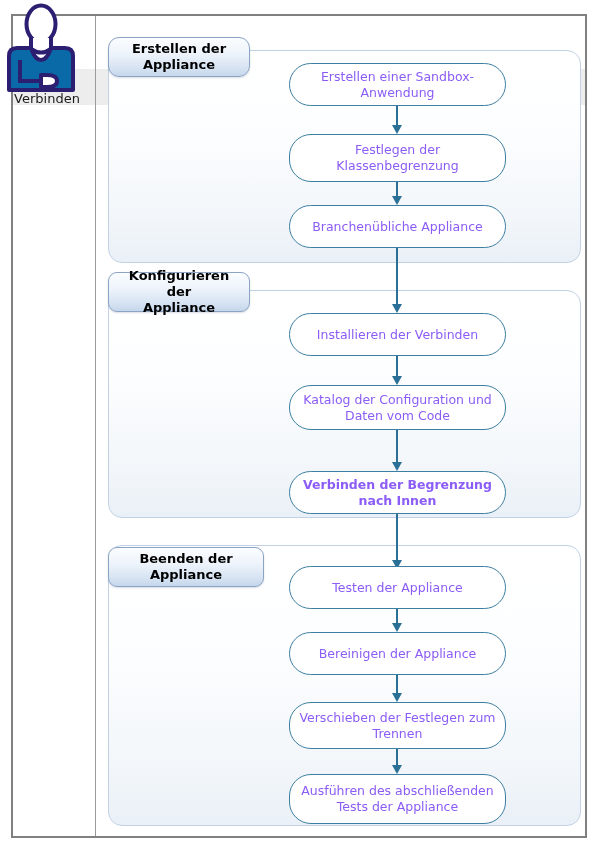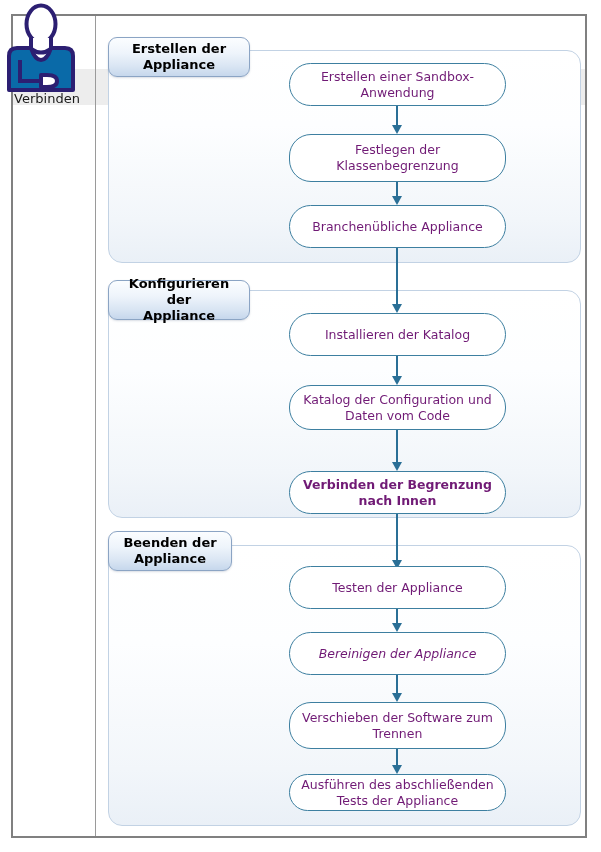--- a/index.html
+++ b/index.html
@@ -112,21 +112,21 @@
     box-sizing: border-box;
     border: 1.4px solid #3d7fa0;
     border-radius: 22px;
     background: #ffffff;
     display: flex;
     align-items: center;
     justify-content: center;
     text-align: center;
     font-size: 12.5px;
     line-height: 16px;
-    color: #701a75;
+    color: #8b5cf6;
     padding: 0 8px;
     z-index: 5;
   }
 
   
   .conn {
     position: absolute;
     z-index: 3;
   }
   .conn-line {
@@ -168,21 +168,21 @@
 
       <path d="M19 60 L19 79 L52 79" fill="none" stroke="#2c1f72" stroke-width="4" stroke-linecap="square"></path>
 
       <path d="M46 73 Q56 73 56 79 Q56 85 46 85 L40 85 L40 73 Z" fill="#ffffff" stroke="#2c1f72" stroke-width="4" stroke-linejoin="round"></path>
     </svg>
     <div class="actor-label">Verbinden</div>
   </div>
 
   <div class="group-box" style="left:108px; top:50px; width:473px; height:213px;"></div>
 
-  <div class="group-label" style="left:108px; top:37px; width:142px; height:40px; flex-direction:column;">
+  <div class="group-label" style="left:108px; top:37px; width:142px; height:40px; flex-direction:column;border-radius:11px;">
     <span>Erstellen der</span>
     <span>Appliance</span>
   </div>
 
   <div class="node" style="left:289px; top:63px; width:217px; height:43px;">
     <span>Erstellen einer Sandbox-Anwendung</span>
   </div>
 
   <div class="conn" style="left:396px; top:106px; width:2px; height:28px;">
     <div class="conn-line" style="height:20px;"></div>
@@ -202,27 +202,27 @@
     <span>Branchenübliche Appliance</span>
   </div>
 
   <div class="conn" style="left:396px; top:248px; width:2px; height:65px;">
     <div class="conn-line" style="height:57px;"></div>
     <div class="conn-head" style="top:56px;"></div>
   </div>
 
   <div class="group-box" style="left:108px; top:290px; width:473px; height:228px;"></div>
 
-  <div class="group-label" style="left:108px; top:280px; width:142px; height:40px; flex-direction:column;">
+  <div class="group-label" style="left:108px; top:272px; width:142px; height:40px; flex-direction:column;">
     <span>Konfigurieren der</span>
     <span>Appliance</span>
   </div>
 
   <div class="node" style="left:289px; top:313px; width:217px; height:43px;">
-    <span>Installieren der Katalog</span>
+    <span>Installieren der Verbinden</span>
   </div>
 
   <div class="conn" style="left:396px; top:356px; width:2px; height:29px;">
     <div class="conn-line" style="height:21px;"></div>
     <div class="conn-head" style="top:20px;"></div>
   </div>
 
   <div class="node" style="left:289px; top:385px; width:217px; height:45px; flex-direction:column;">
     <span>Katalog der Configuration und</span>
     <span>Daten vom Code</span>
@@ -237,51 +237,51 @@
     <span>Verbinden der Begrenzung nach Innen</span>
   </div>
 
   <div class="conn" style="left:396px; top:514px; width:2px; height:55px;">
     <div class="conn-line" style="height:47px;"></div>
     <div class="conn-head" style="top:46px;"></div>
   </div>
 
   <div class="group-box" style="left:108px; top:545px; width:473px; height:281px;"></div>
 
-  <div class="group-label" style="left:108px; top:531px; width:124px; height:40px; flex-direction:column;">
+  <div class="group-label" style="left:108px; top:547px; width:156px; height:40px; flex-direction:column;">
     <span>Beenden der</span>
     <span>Appliance</span>
   </div>
 
   <div class="node" style="left:289px; top:566px; width:217px; height:43px;">
     <span>Testen der Appliance</span>
   </div>
 
   <div class="conn" style="left:396px; top:609px; width:2px; height:23px;">
     <div class="conn-line" style="height:15px;"></div>
     <div class="conn-head" style="top:14px;"></div>
   </div>
 
-  <div class="node" style="left:289px; top:632px; width:217px; height:43px;font-style:italic;">
+  <div class="node" style="left:289px; top:632px; width:217px; height:43px;">
     <span>Bereinigen der Appliance</span>
   </div>
 
   <div class="conn" style="left:396px; top:675px; width:2px; height:27px;">
     <div class="conn-line" style="height:19px;"></div>
     <div class="conn-head" style="top:18px;"></div>
   </div>
 
   <div class="node" style="left:289px; top:702px; width:217px; height:47px; flex-direction:column;">
-    <span>Verschieben der Software zum</span>
+    <span>Verschieben der Festlegen zum</span>
     <span>Trennen</span>
   </div>
 
   <div class="conn" style="left:396px; top:749px; width:2px; height:25px;">
     <div class="conn-line" style="height:17px;"></div>
     <div class="conn-head" style="top:16px;"></div>
   </div>
 
-  <div class="node" style="left:289px; top:774px; width:217px; height:37px; flex-direction:column;">
+  <div class="node" style="left:289px; top:774px; width:217px; height:50px; flex-direction:column;">
     <span>Ausführen des abschließenden</span>
     <span>Tests der Appliance</span>
   </div>
 
 </div>
 
 </body></html>

